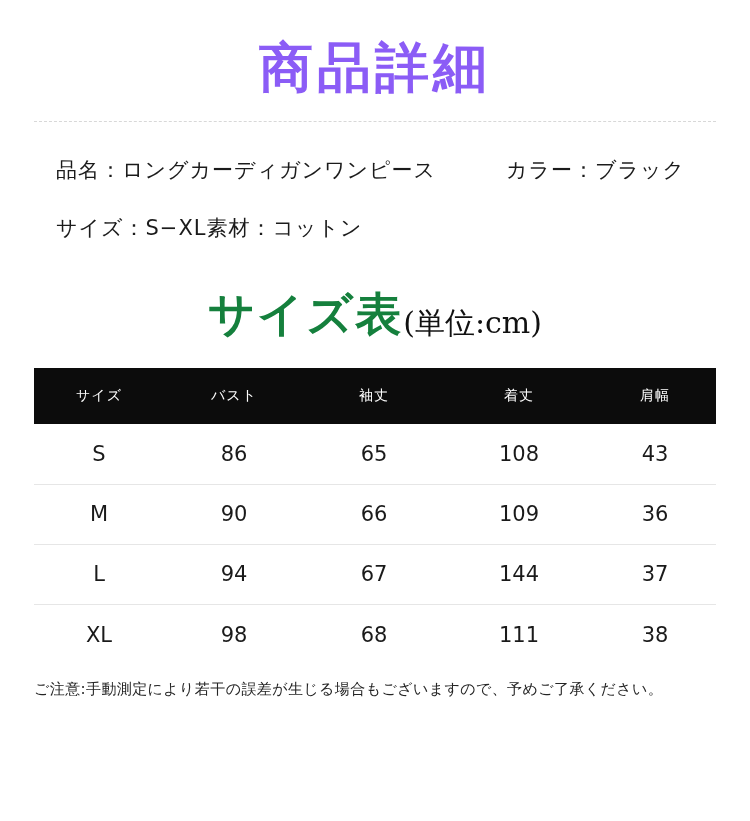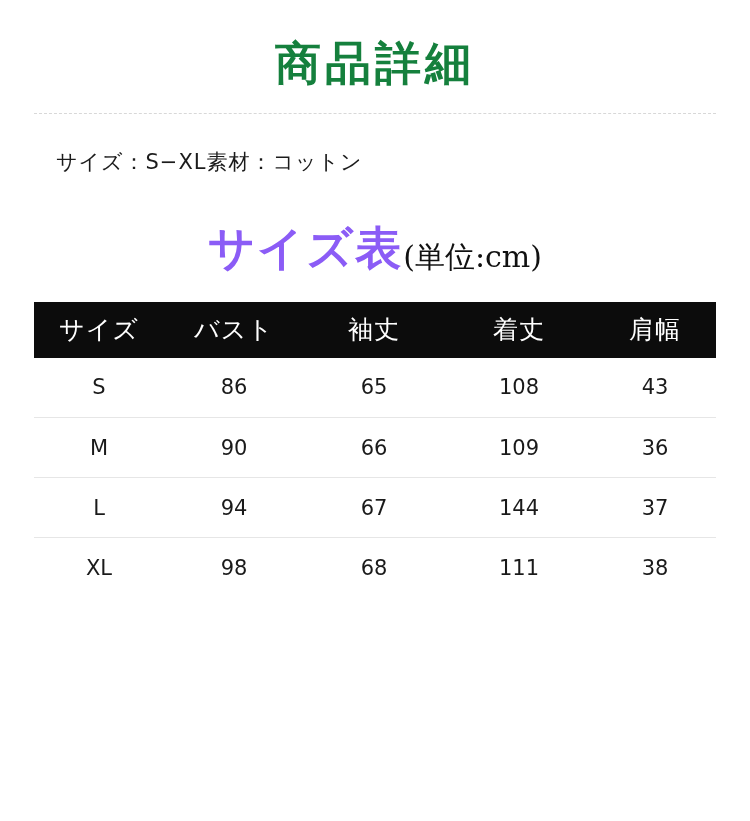--- a/index.html
+++ b/index.html
@@ -20,23 +20,23 @@
     height: 821px;
     position: relative;
     background: #ffffff;
   }
 
   
   .main-title {
     text-align: center;
     font-family: "DejaVu Serif", "Liberation Serif", serif;
     font-weight: bold;
-    font-size: 46px;
+    font-size: 54px;
     letter-spacing: 4px;
-    color: #15803d;
+    color: #8b5cf6;
     padding-top: 38px;
     line-height: 1.1;
   }
   .title-rule {
     margin: 24px 34px 0 34px;
     border-top: 1px dashed #d8d8d8;
     height: 0;
   }
 
   
@@ -62,21 +62,21 @@
   .size-heading {
     text-align: center;
     margin-top: 42px;
     white-space: nowrap;
   }
   .size-heading .big {
     font-family: Liberation Sans, sans-serif;
     font-weight: bold;
     font-size: 46px;
     letter-spacing: 2px;
-    color: #8b5cf6;
+    color: #15803d;
   }
   .size-heading .unit {
     font-family: "DejaVu Serif", "Liberation Serif", serif;
     font-size: 30px;
     color: #111111;
     letter-spacing: 0px;
     position: relative;
     top: 3px;
   }
 
@@ -85,21 +85,21 @@
     margin: 22px 34px 0 34px;
   }
   table.size-table {
     width: 682px;
     border-collapse: collapse;
     table-layout: fixed;
   }
   table.size-table thead th {
     background: #0c0c0c;
     color: #ffffff;
-    font-size: 25px;
+    font-size: 14px;
     font-weight: normal;
     letter-spacing: 1px;
     height: 56px;
     vertical-align: middle;
     text-align: center;
   }
   table.size-table tbody td {
     height: 60px;
     text-align: center;
     font-size: 21px;
@@ -128,20 +128,24 @@
 </style>
 </head>
 <body>
 
 <div class="page">
 
   <div class="main-title">商品詳細</div>
   <div class="title-rule"></div>
 
   <div class="spec-block">
+    <div class="spec-row">
+      <div class="spec-cell left">品名：ロングカーディガンワンピース</div>
+      <div class="spec-cell right">カラー：ブラック</div>
+    </div>
     <div class="spec-row">
       <div class="spec-cell right">サイズ：S−XL</div>
       <div class="spec-cell left">素材：コットン</div>
     </div>
   </div>
 
   <div class="size-heading">
     <span class="big">サイズ表</span><span class="unit">(単位:cm)</span>
   </div>
 
@@ -189,14 +193,15 @@
           <td>XL</td>
           <td>98</td>
           <td>68</td>
           <td>111</td>
           <td>38</td>
         </tr>
       </tbody>
     </table>
   </div>
 
+  <div class="note">ご注意:手動測定により若干の誤差が生じる場合もございますので、予めご了承ください。</div>
 
 </div>
 
 </body></html>

